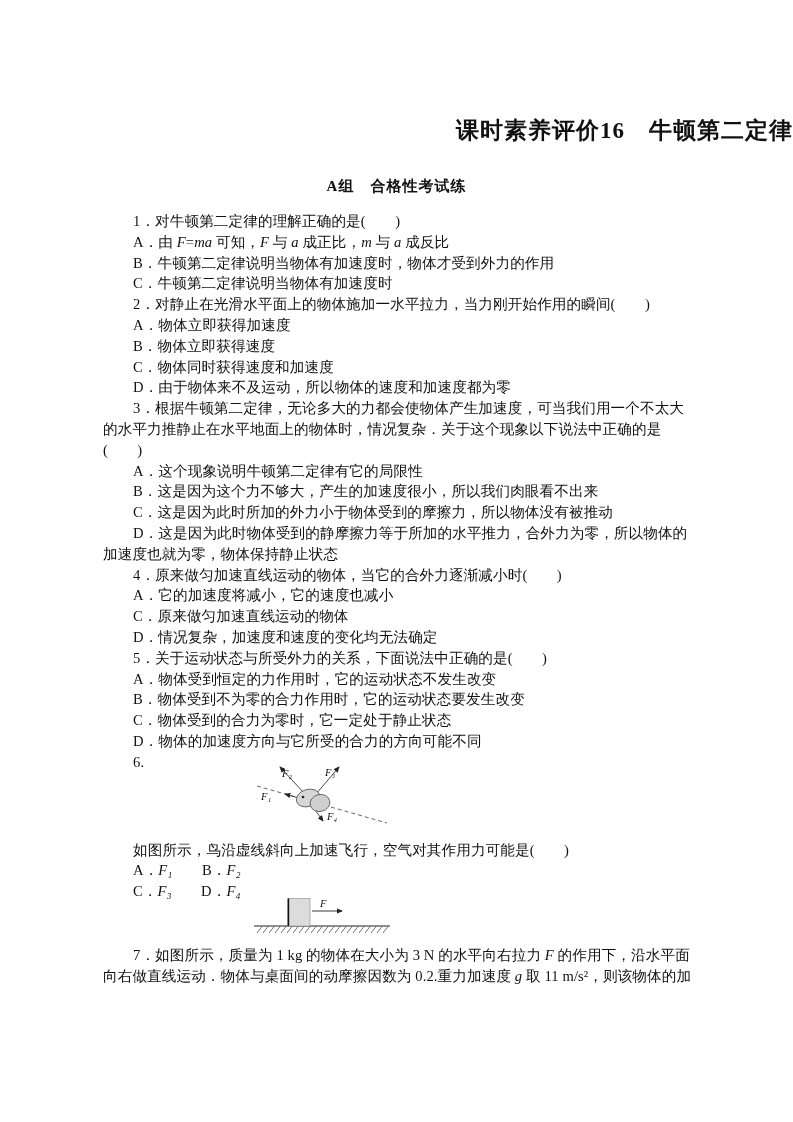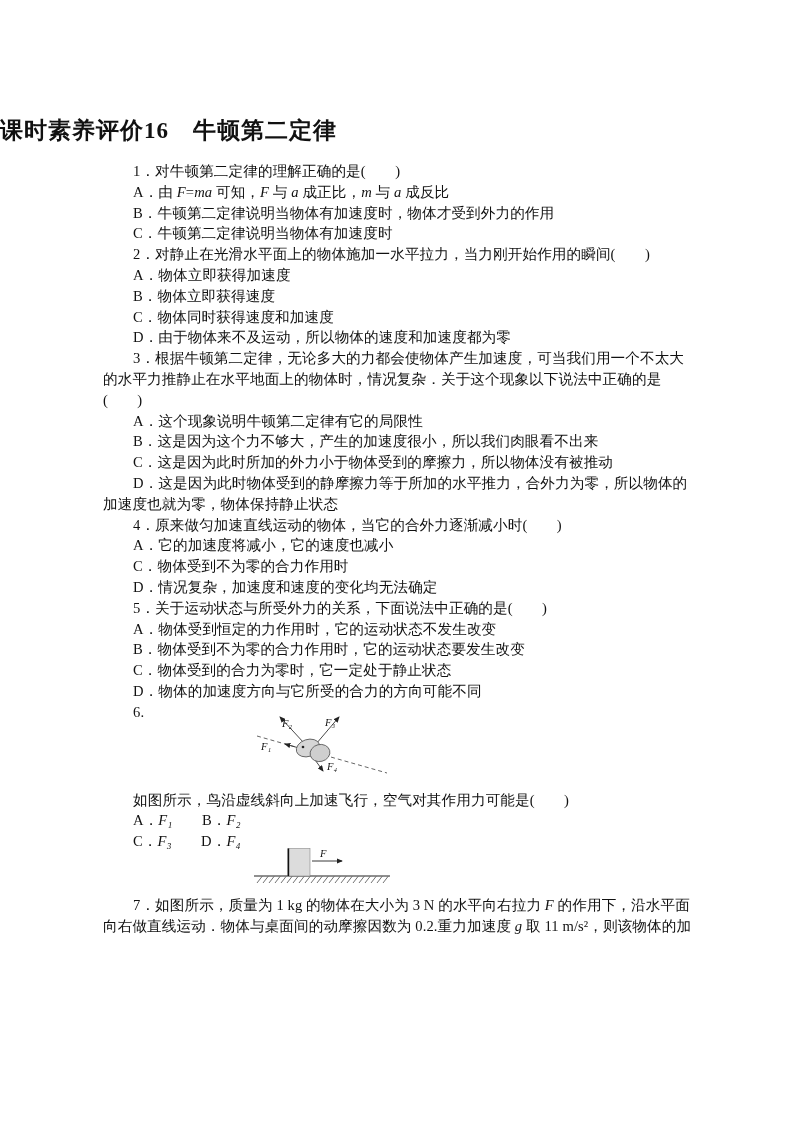--- a/index.html
+++ b/index.html
@@ -3,21 +3,21 @@
 <meta charset="utf-8">
 <style>
   html,body{margin:0;padding:0;background:#fff;}
   body{
     width:793px;height:1122px;overflow:hidden;position:relative;
     font-family:"Liberation Serif","DejaVu Serif",serif;
     color:#111;
   }
   .page{width:793px;height:1122px;position:relative;background:#fff;}
   .title{
-    margin:0;padding-top:117px;text-align:left;
+    margin:0;padding-top:117px;text-align:right;
     font-size:23px;line-height:28px;font-weight:bold;letter-spacing:1px;
   }
   .section{
     margin:33px 0 0 0;text-align:center;
     font-size:15px;line-height:17px;font-weight:bold;letter-spacing:1px;
   }
   .lines{margin:0;padding:0 100px 0 103px;}
   .lines.first{margin-top:16px;}
   .line{
     height:20.8px;line-height:20.8px;font-size:14.6px;
@@ -35,20 +35,21 @@
     font-style:italic;font-size:10.5px;fill:#111;
   }
 </style>
 </head>
 <body>
 
 <div class="page">
 
   <h1 class="title">课时素养评价16　牛顿第二定律</h1>
 
+  <h2 class="section">A组　合格性考试练</h2>
 
   <div class="lines first">
       <div class="line ind"><span>1．对牛顿第二定律的理解正确的是(　　)</span></div>
       <div class="line ind"><span>A．由 </span><span class="it">F</span><span>=</span><span class="it">ma</span><span> 可知，</span><span class="it">F</span><span> 与 </span><span class="it">a</span><span> 成正比，</span><span class="it">m</span><span> 与 </span><span class="it">a</span><span> 成反比</span></div>
       <div class="line ind"><span>B．牛顿第二定律说明当物体有加速度时，物体才受到外力的作用</span></div>
       <div class="line ind"><span>C．牛顿第二定律说明当物体有加速度时</span></div>
       <div class="line ind"><span>2．对静止在光滑水平面上的物体施加一水平拉力，当力刚开始作用的瞬间(　　)</span></div>
       <div class="line ind"><span>A．物体立即获得加速度</span></div>
       <div class="line ind"><span>B．物体立即获得速度</span></div>
       <div class="line ind"><span>C．物体同时获得速度和加速度</span></div>
@@ -56,21 +57,21 @@
       <div class="line ind"><span>3．根据牛顿第二定律，无论多大的力都会使物体产生加速度，可当我们用一个不太大</span></div>
       <div class="line"><span>的水平力推静止在水平地面上的物体时，情况复杂．关于这个现象以下说法中正确的是</span></div>
       <div class="line"><span>(　　)</span></div>
       <div class="line ind"><span>A．这个现象说明牛顿第二定律有它的局限性</span></div>
       <div class="line ind"><span>B．这是因为这个力不够大，产生的加速度很小，所以我们肉眼看不出来</span></div>
       <div class="line ind"><span>C．这是因为此时所加的外力小于物体受到的摩擦力，所以物体没有被推动</span></div>
       <div class="line ind"><span>D．这是因为此时物体受到的静摩擦力等于所加的水平推力，合外力为零，所以物体的</span></div>
       <div class="line"><span>加速度也就为零，物体保持静止状态</span></div>
       <div class="line ind"><span>4．原来做匀加速直线运动的物体，当它的合外力逐渐减小时(　　)</span></div>
       <div class="line ind"><span>A．它的加速度将减小，它的速度也减小</span></div>
-      <div class="line ind"><span>C．物体受到不为零的合力作用时</span></div>
+      <div class="line ind"><span>C．原来做匀加速直线运动的物体</span></div>
       <div class="line ind"><span>D．情况复杂，加速度和速度的变化均无法确定</span></div>
       <div class="line ind"><span>5．关于运动状态与所受外力的关系，下面说法中正确的是(　　)</span></div>
       <div class="line ind"><span>A．物体受到恒定的力作用时，它的运动状态不发生改变</span></div>
       <div class="line ind"><span>B．物体受到不为零的合力作用时，它的运动状态要发生改变</span></div>
       <div class="line ind"><span>C．物体受到的合力为零时，它一定处于静止状态</span></div>
       <div class="line ind"><span>D．物体的加速度方向与它所受的合力的方向可能不同</span></div>
       <div class="line ind"><span>6.</span></div>
     </div>
 
   <div class="fig fig-bird">

